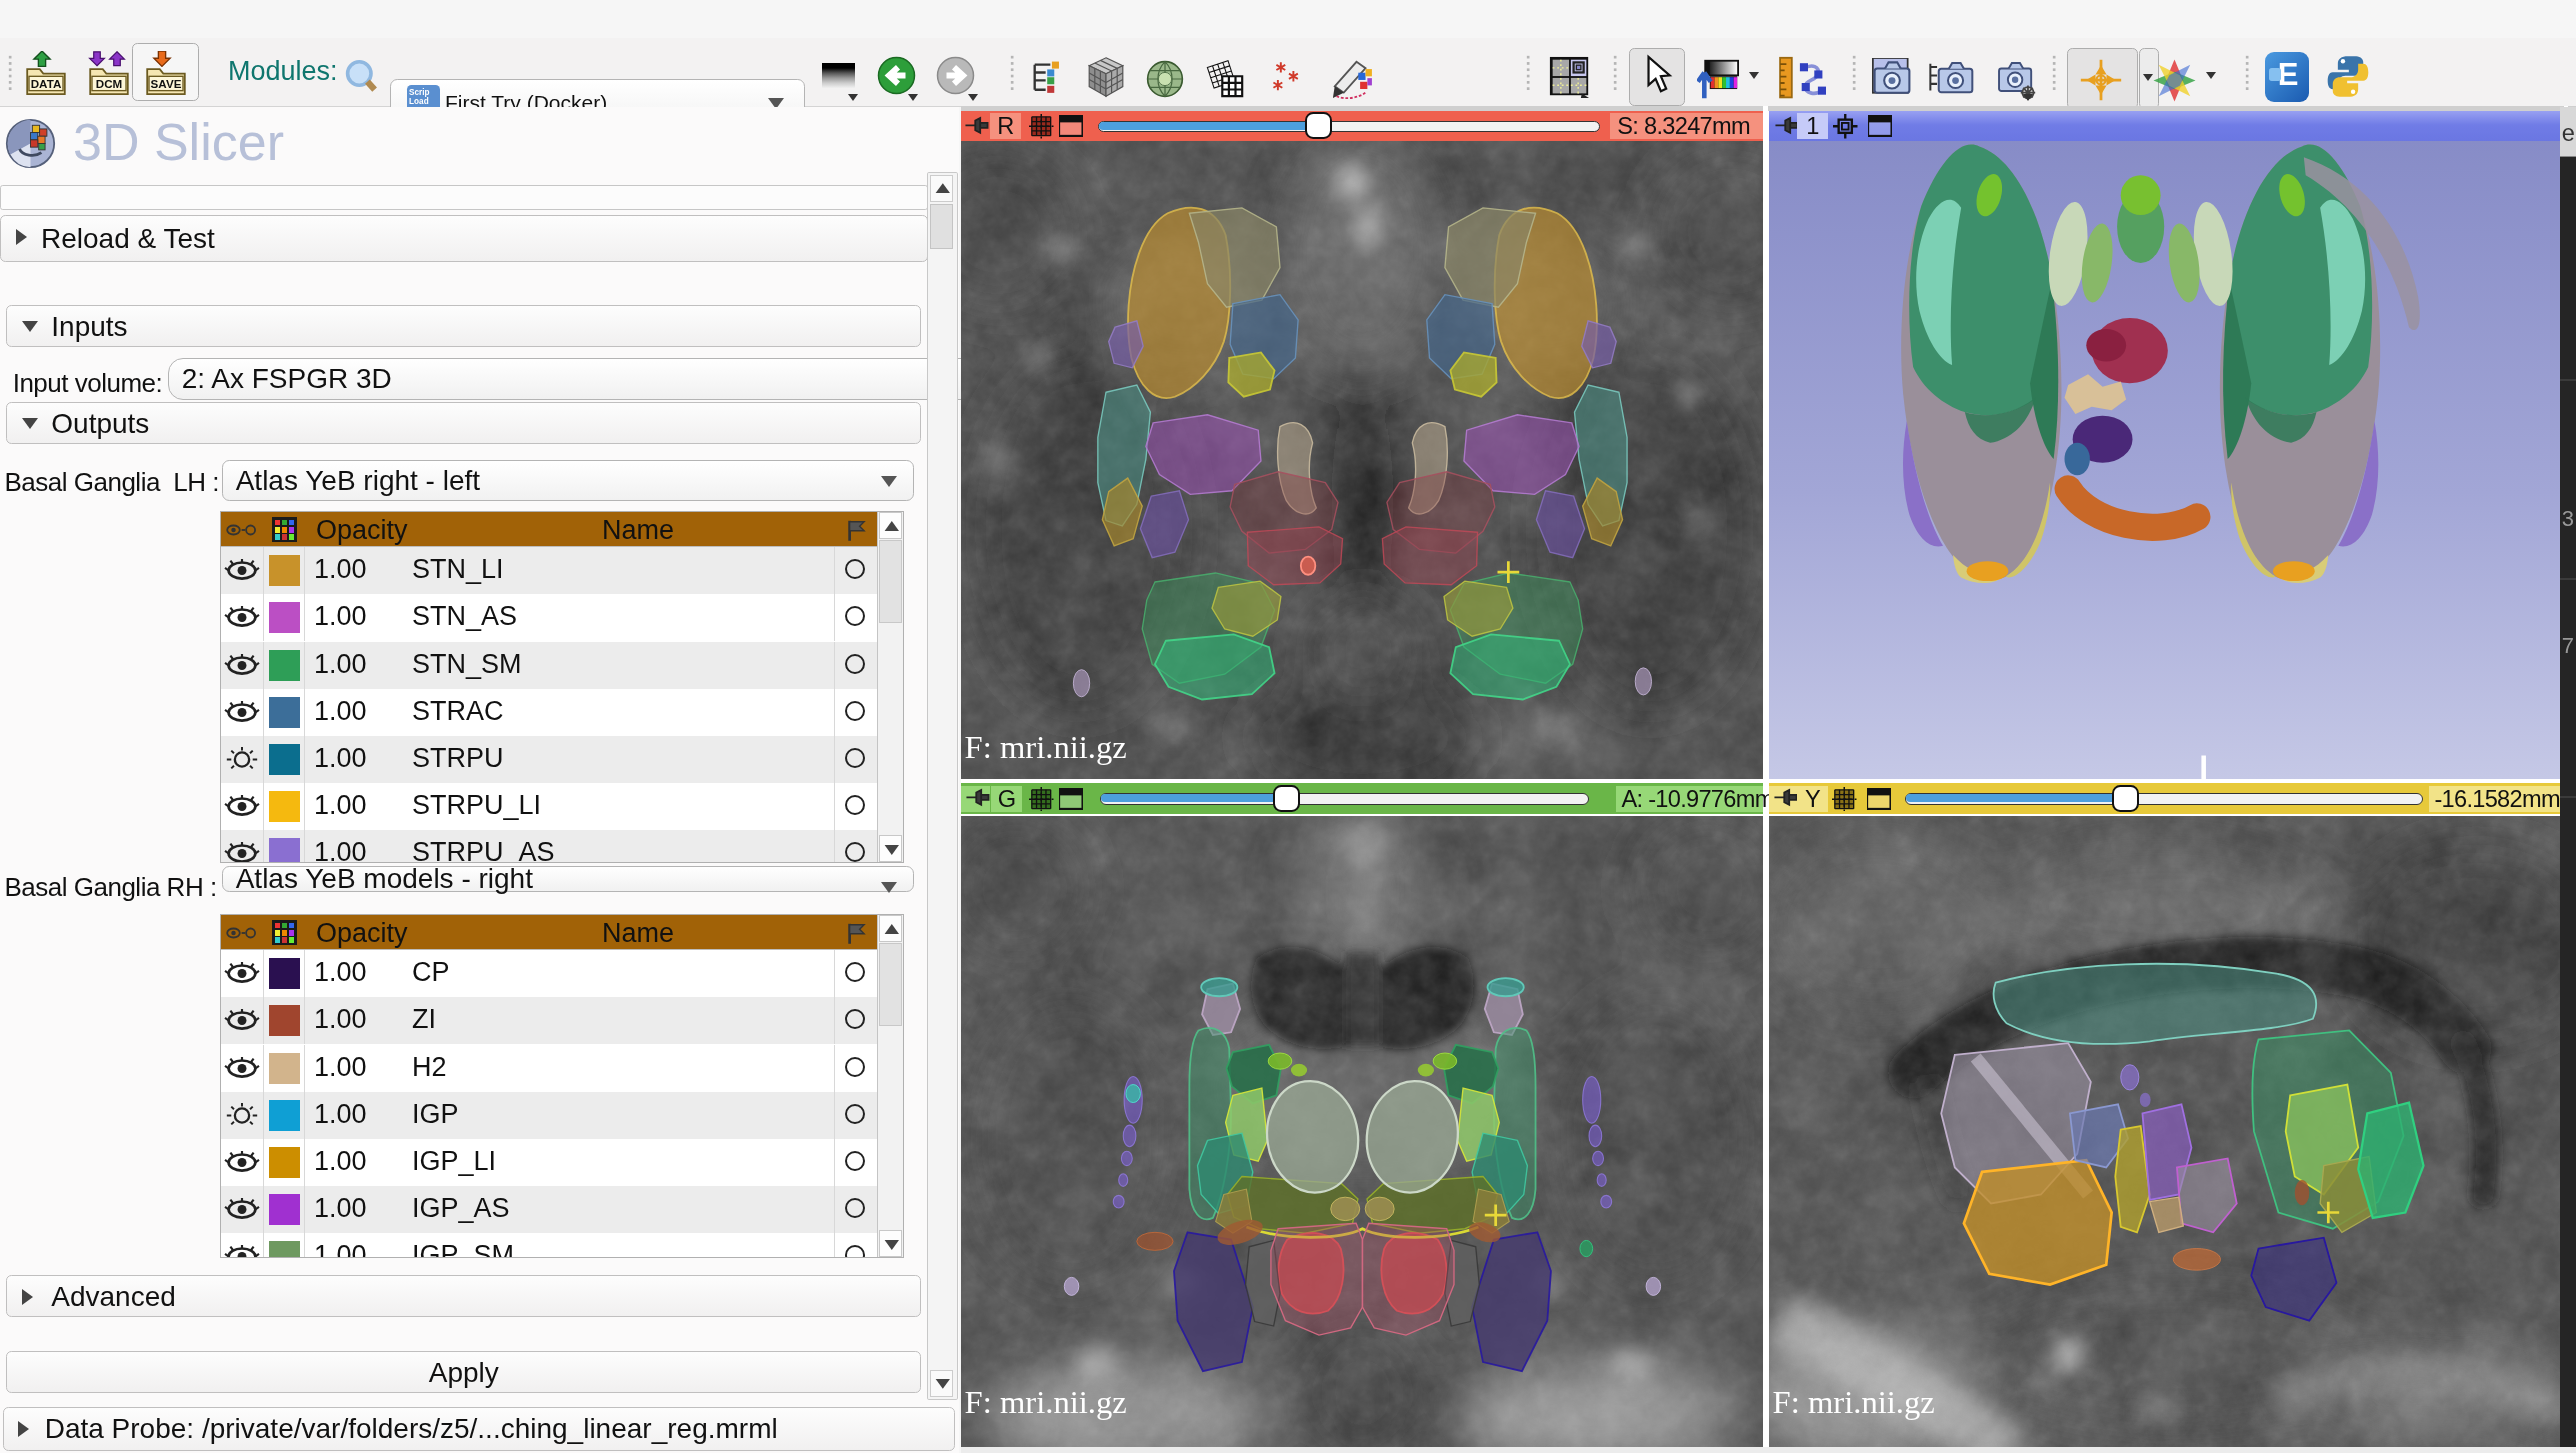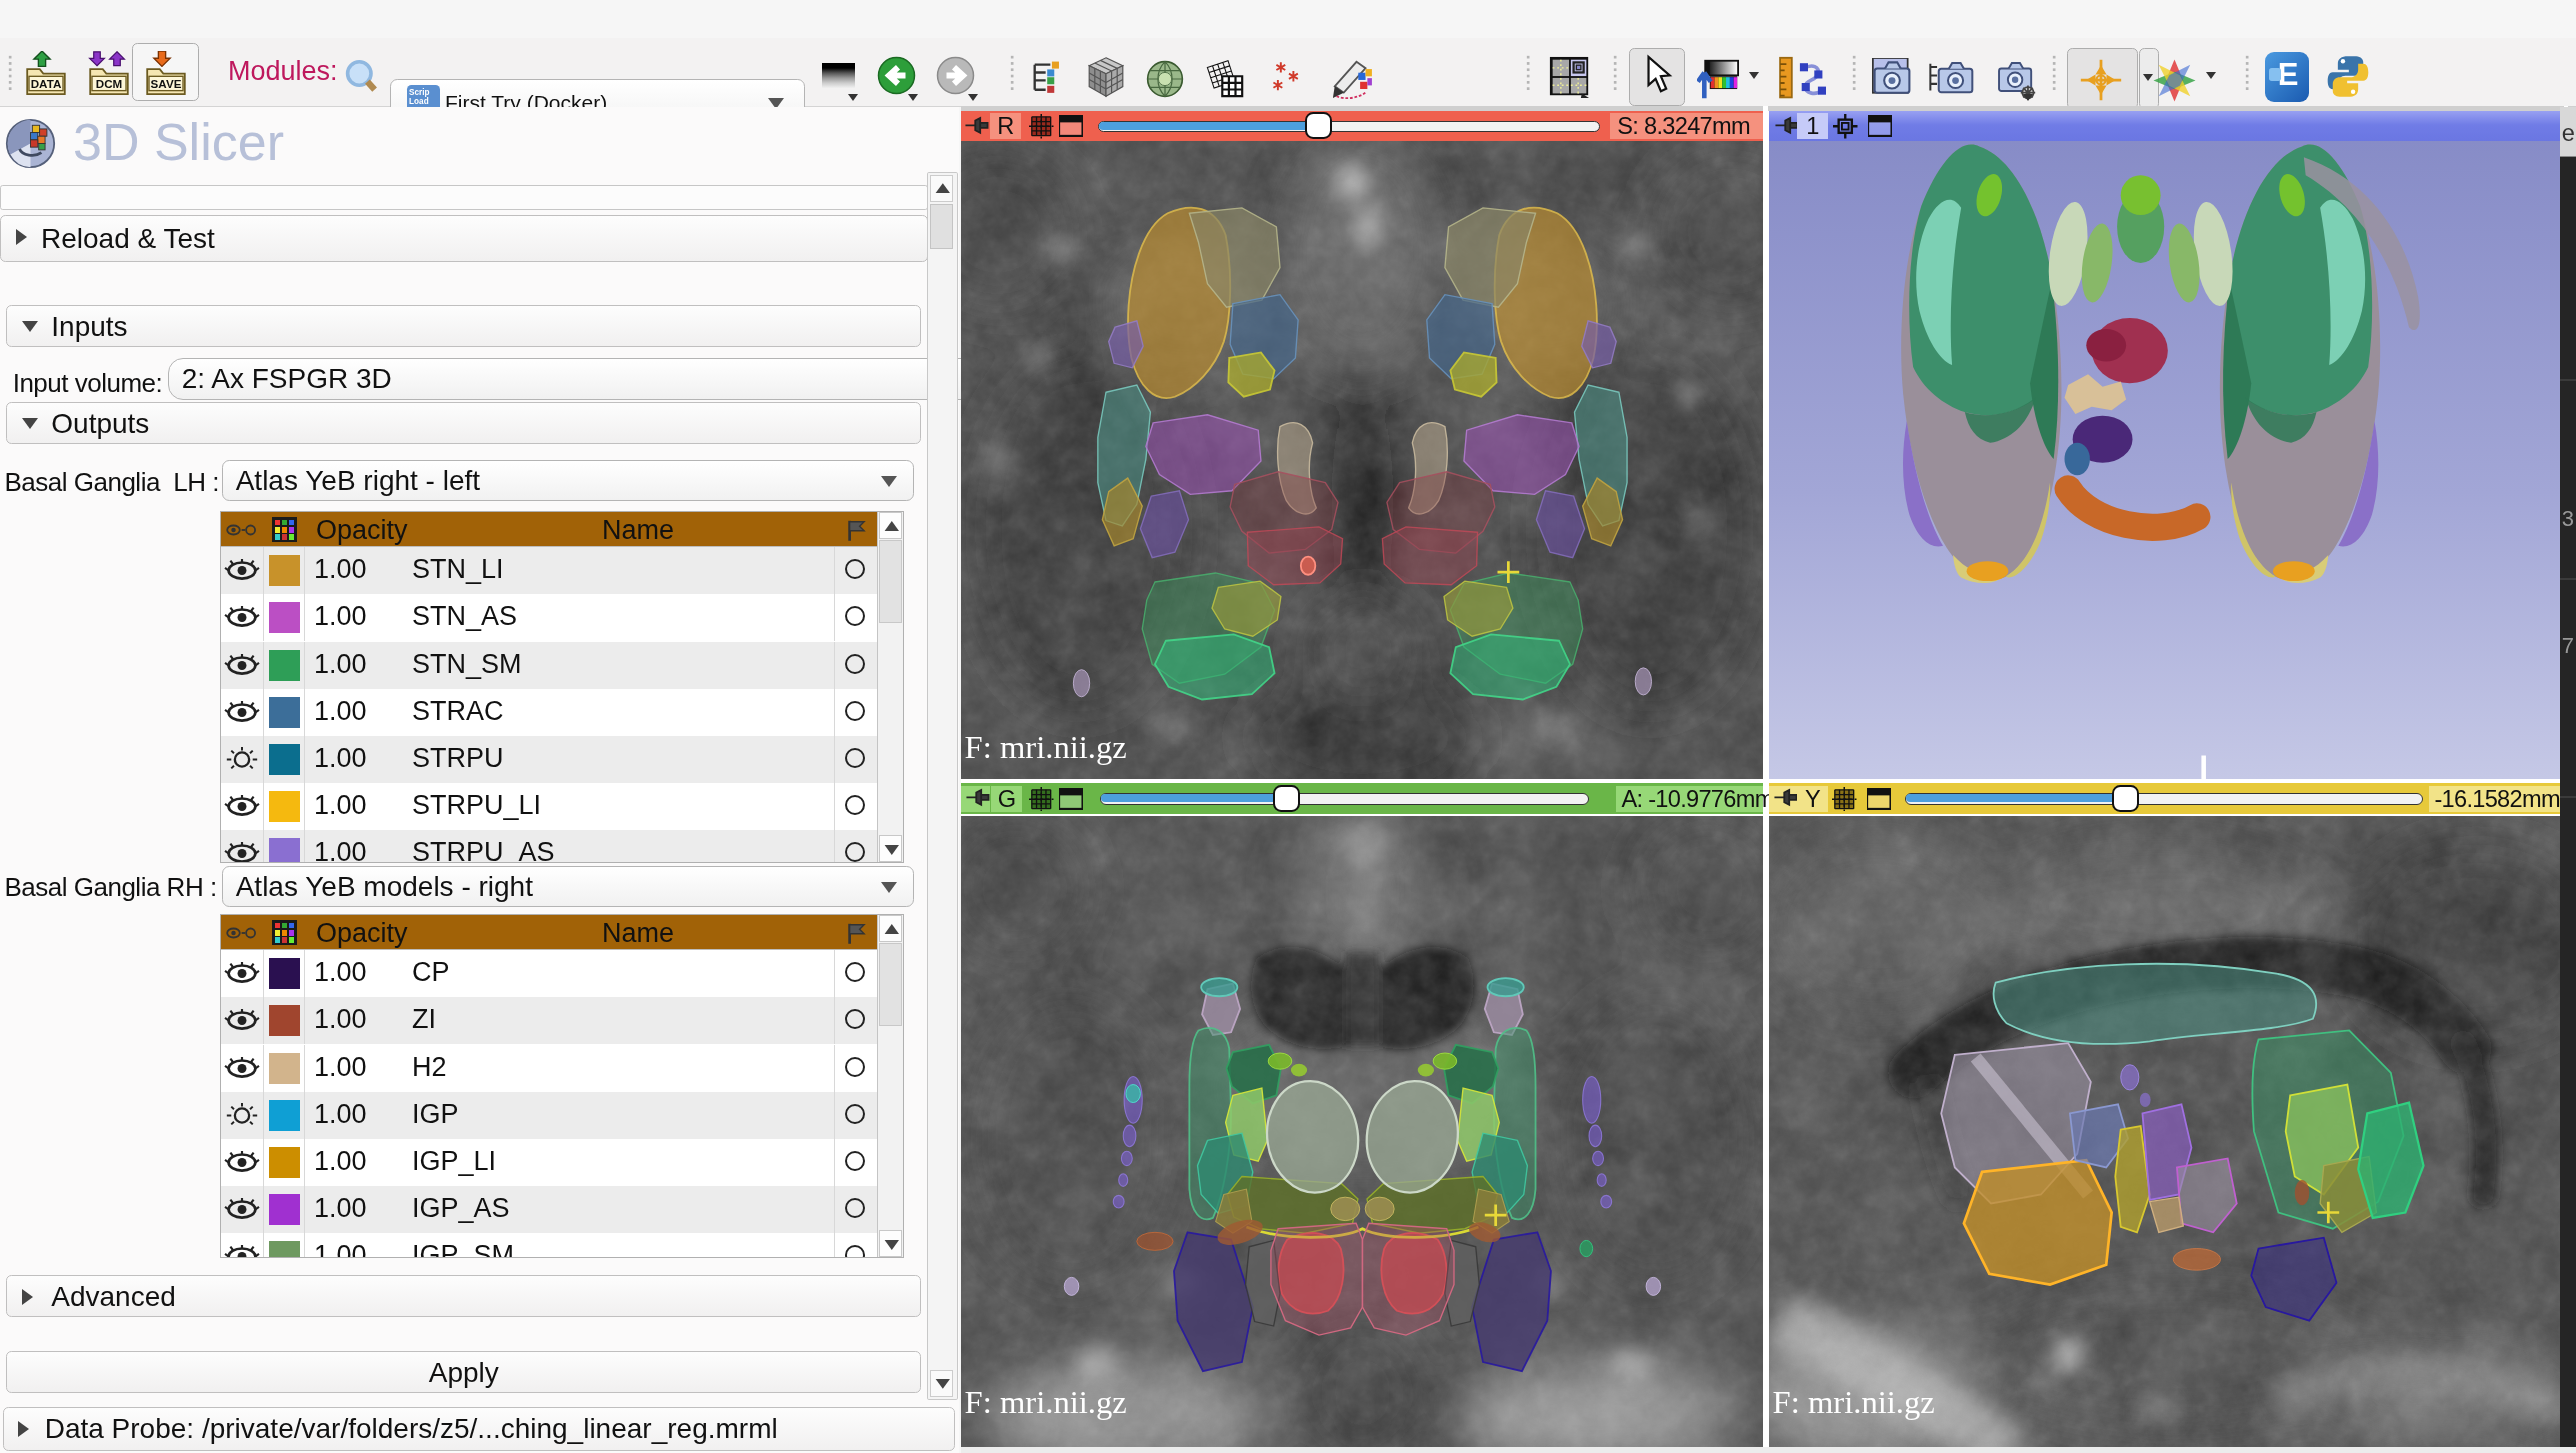--- a/index.html
+++ b/index.html
@@ -11,21 +11,21 @@
 
 #menubar { left:0; top:0; width:2576px; height:36px; background:#ffffff; border-bottom:1.8px solid #cfcfcf; font-size:25px; color:#111; }
 .mitem { position:absolute; top:1.8px; }
 .mitem u { text-decoration-thickness:1.8px; text-underline-offset:3.6px; }
 
 
 #toolbar { left:0; top:38px; width:2576px; height:69px; background:#f3f2f2; border-bottom:1.8px solid #d4d4d4; }
 .grip { position:absolute; top:16.3px; width:7.3px; height:36px;
   background-image:radial-gradient(circle, #b5b5b5 1.5px, transparent 1.6px);
   background-size:6.3px 6.3px; }
-.tlabel { position:absolute; font-size:28px; color:#be185d; }
+.tlabel { position:absolute; font-size:28px; color:#0f766e; }
 .combo { position:absolute; background:linear-gradient(#ffffff,#f2f2f2); border:1.8px solid #b4b4b4; border-radius:7.3px;margin-top:32px; }
 .combo .ctext { position:absolute; font-size:21px; color:#111; top:50%; transform:translateY(-50%); white-space:nowrap; }
 .dropArrow { position:absolute; width:0; height:0; border-left:8.2px solid transparent; border-right:8.2px solid transparent; border-top:11px solid #555; }
 .smallArrow { position:absolute; width:0; height:0; border-left:5.4px solid transparent; border-right:5.4px solid transparent; border-top:7.3px solid #333; }
 .toolbox { position:absolute; border:1.8px solid #adadad; border-radius:5.4px; background:#e8e8e8; }
 
 
 #panel { left:0; top:107px; width:959px; height:1347px; background:#fbfafa; }
 .cfr { position:absolute; left:6.3px; width:915px; height:42px; background:linear-gradient(#fdfdfd,#f1f0f0); border:1.8px solid #c0bfbf; border-radius:5.4px; font-size:28px; color:#111; }
 .cfr .tri { position:absolute; left:14.5px; top:12.7px; }
@@ -486,21 +486,21 @@
               <path d="M13 9 L21 20 H5 z" fill="#444"></path>
             </svg></div>
           <div class="sbtn" style="bottom:0;"><svg width="23.6" height="27" viewBox="0 0 26 30">
               <path d="M13 21 L21 10 H5 z" fill="#444"></path>
             </svg></div>
           <div style="position:absolute;left:0.9px;top:28px;width:23.6px;height:83px;background:#e2e2e2;border:0.9px solid #c8c8c8;"></div>
         </div>
       </div>
 
   <div class="flabel" style="left:4.5px; top:765px;">Basal Ganglia RH :</div>
-  <div class="fcombo" style="left:222px; top:759px; width:692px; height:41px;">
+  <div class="fcombo" style="left:222px; top:759px; width:692px; height:26px;">
     <span>Atlas YeB models - right</span>
         <div class="dropArrow"></div>
   </div>
 
   <div class="mtable" id="tableRH" style="top:807px; height:344px;">
         <div class="thead">
           <svg class="hcell" style="left:5.4px;top:9px;" width="33" height="18" viewBox="0 0 36 20">
             <ellipse cx="8" cy="10" rx="7" ry="5" fill="none" stroke="#333" stroke-width="2"></ellipse>
             <circle cx="8" cy="10" r="2.5" fill="#333"></circle>
             <circle cx="27" cy="10" r="5" fill="none" stroke="#333" stroke-width="2"></circle>

